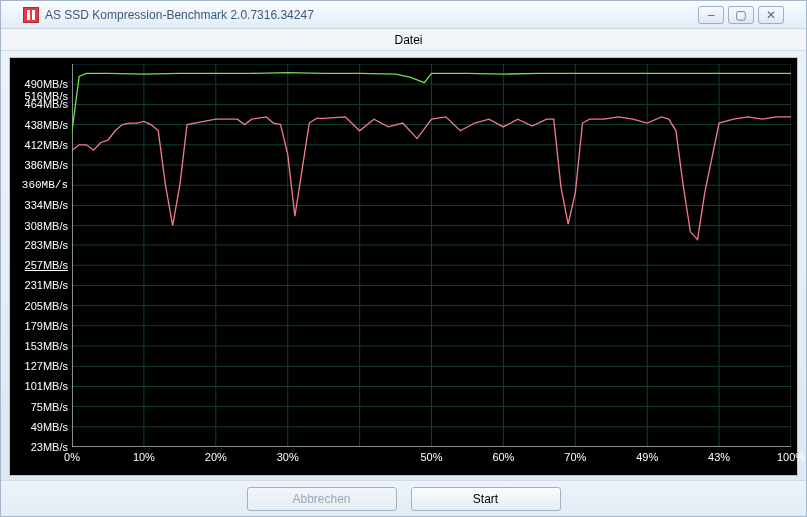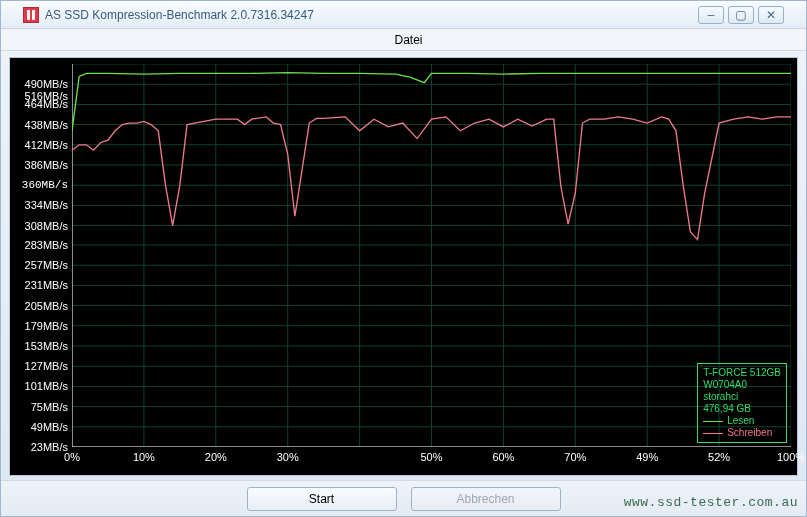--- a/index.html
+++ b/index.html
@@ -178,21 +178,21 @@
     <div class="ylabels" id="ylabels">
         <div class="ylabel" style="top: 100%;">23MB/s</div>
         <div class="ylabel" style="top: 94.7262%;">49MB/s</div>
         <div class="ylabel" style="top: 89.4523%;">75MB/s</div>
         <div class="ylabel" style="top: 84.1785%;">101MB/s</div>
         <div class="ylabel" style="top: 78.9047%;">127MB/s</div>
         <div class="ylabel" style="top: 73.6308%;">153MB/s</div>
         <div class="ylabel" style="top: 68.357%;">179MB/s</div>
         <div class="ylabel" style="top: 63.0832%;">205MB/s</div>
         <div class="ylabel" style="top: 57.8093%;">231MB/s</div>
-        <div class="ylabel" style="top: 52.5355%;">257MB/s</div>
+        <div class="ylabel" style="top: 52.5355%; text-decoration: underline;">257MB/s</div>
         <div class="ylabel" style="top: 47.2617%; text-align: right;">283MB/s</div>
         <div class="ylabel" style="top: 42.1907%;">308MB/s</div>
         <div class="ylabel" style="top: 36.9168%;">334MB/s</div>
         <div class="ylabel" style="top: 31.643%; font-family: Liberation Mono, monospace;">360MB/s</div>
         <div class="ylabel" style="top: 26.3692%;">386MB/s</div>
         <div class="ylabel" style="top: 21.0953%;">412MB/s</div>
         <div class="ylabel" style="top: 15.8215%;">438MB/s</div>
         <div class="ylabel" style="top: 10.5477%;">464MB/s</div>
         <div class="ylabel" style="top: 5.27383%;">490MB/s</div>
         <div class="ylabel" style="top: 0%; margin-top: 32px;">516MB/s</div>
@@ -243,39 +243,24 @@
     <div class="xlabels" id="xlabels">
         <div class="xlabel" style="left: 0%;">0%</div>
         <div class="xlabel" style="left: 10%;">10%</div>
         <div class="xlabel" style="left: 20%;">20%</div>
         <div class="xlabel" style="left: 30%;">30%</div>
         <div class="xlabel" style="left: 40%; margin-top: 36px;">40%</div>
         <div class="xlabel" style="left: 50%;">50%</div>
         <div class="xlabel" style="left: 60%;">60%</div>
         <div class="xlabel" style="left: 70%;">70%</div>
         <div class="xlabel" style="left: 80%;">49%</div>
-        <div class="xlabel" style="left: 90%;">52%</div>
+        <div class="xlabel" style="left: 90%;">43%</div>
         <div class="xlabel" style="left: 100%;">100%</div>
       </div>
 
-    <div class="info-box">
-      <div class="g">T-FORCE 512GB</div>
-      <div class="g">W0704A0</div>
-      <div class="g">storahci</div>
-      <div class="g">476,94 GB</div>
-      <div class="legend-row">
-        <span class="legend-swatch" style="border-color:#6ee04a"></span>
-        <span class="g">Lesen</span>
-      </div>
-      <div class="legend-row">
-        <span class="legend-swatch" style="border-color:#f07a8a"></span>
-        <span style="color:#f07a8a">Schreiben</span>
-      </div>
-    </div>
   </div>
 
   <div class="bottombar">
+    <div class="btn disabled">Abbrechen</div>
     <div class="btn">Start</div>
-    <div class="btn disabled">Abbrechen</div>
-    <div class="watermark">www.ssd-tester.com.au</div>
   </div>
 
 </div>
 
 </body></html>

